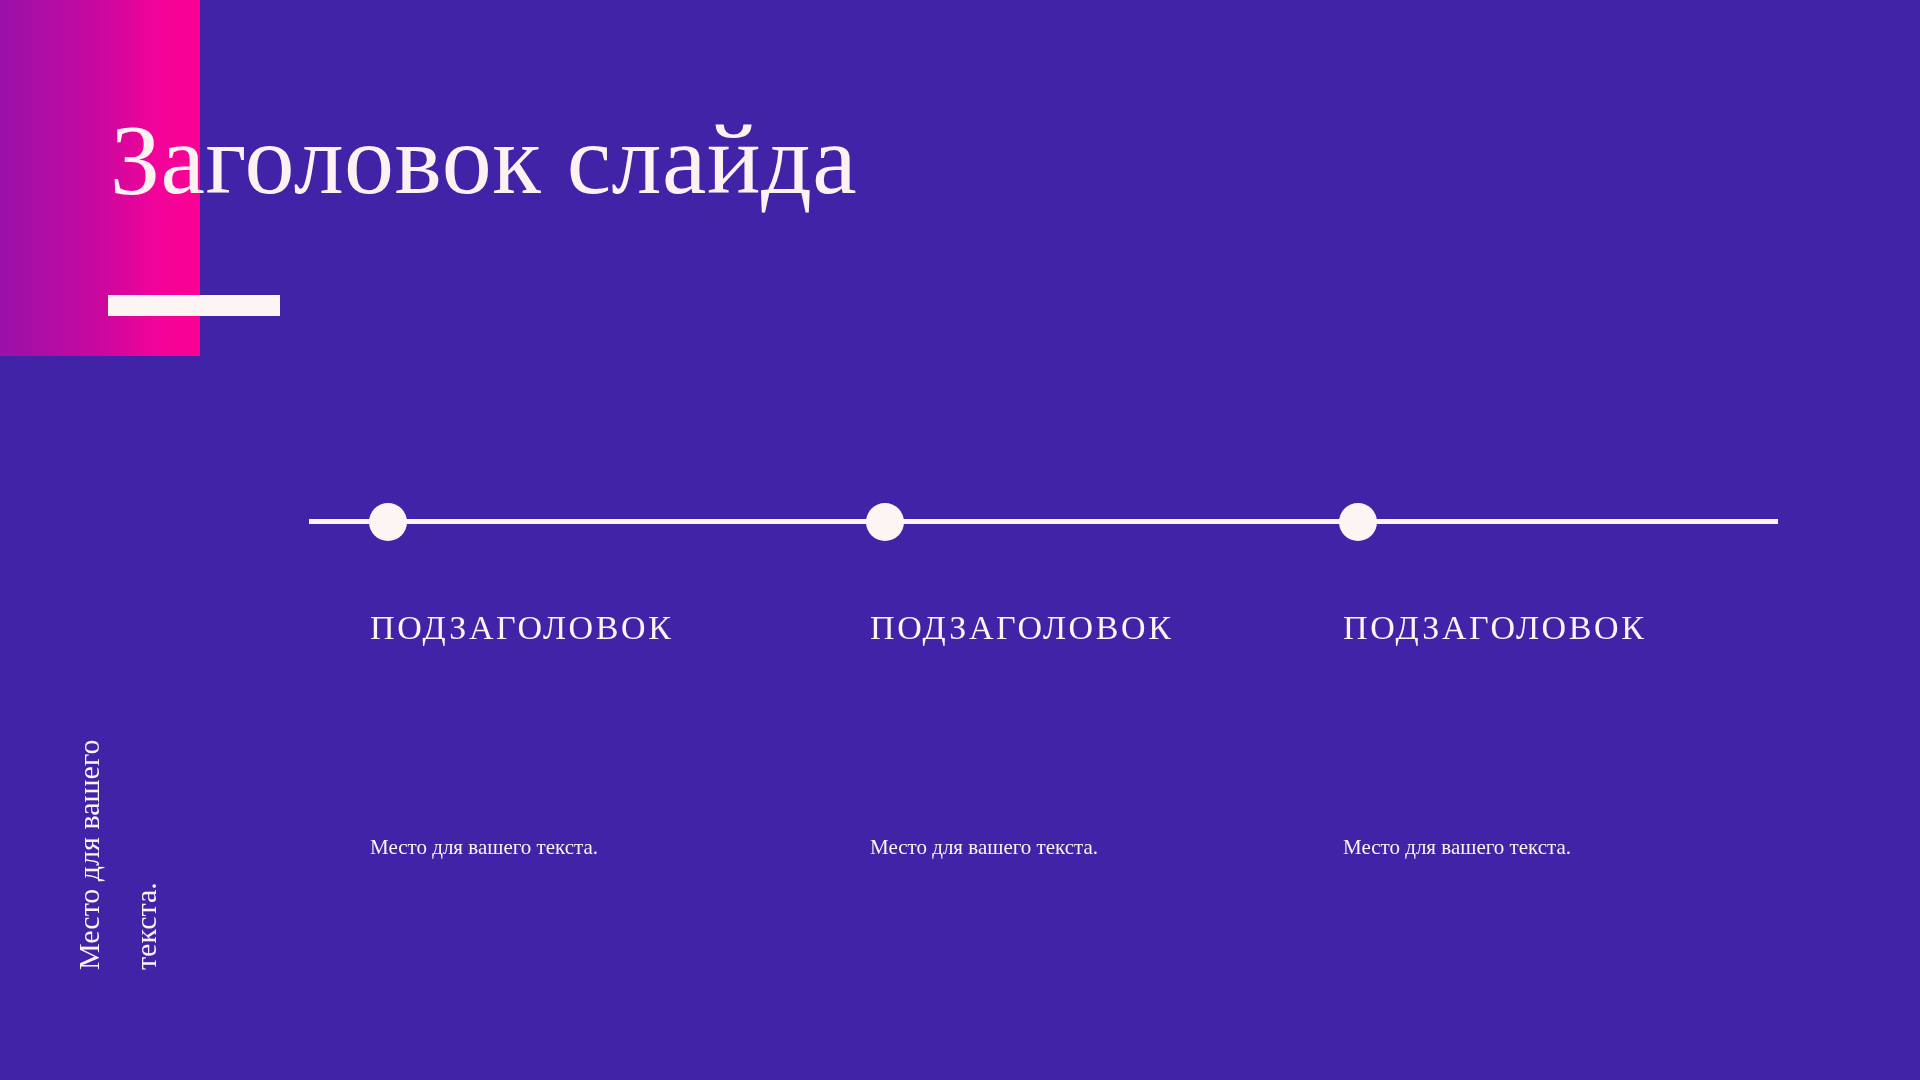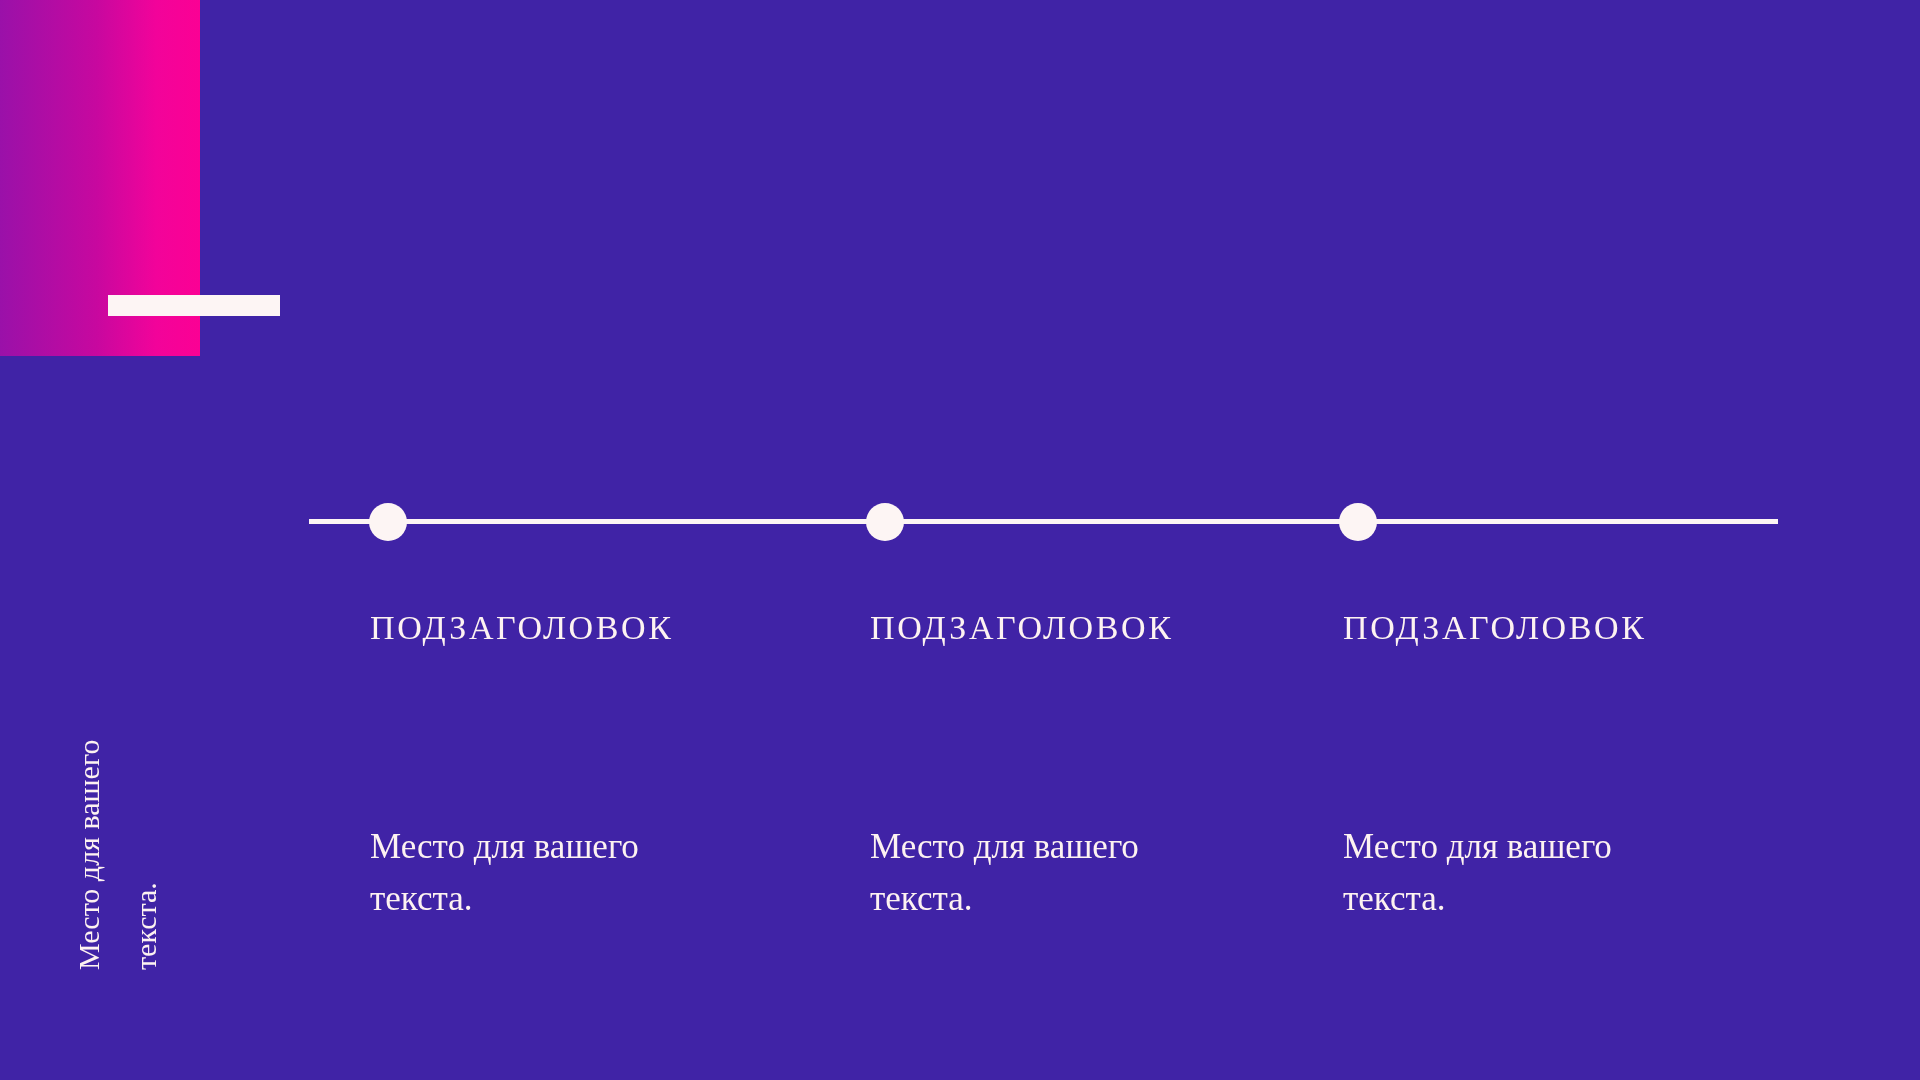--- a/index.html
+++ b/index.html
@@ -115,32 +115,33 @@
     color: #FDF2F1;
     text-transform: uppercase;
     white-space: nowrap;
   }
   .col-body {
     margin: 0;
     position: absolute;
     top: 213px;
     left: 0;
     width: 330px;
-    font-size: 35px;
+    font-size: 21px;
     line-height: 52px;
     color: #FDF2F1;
   }
 </style>
 </head>
 <body>
 
 <div id="slide">
 
   <div id="accent-block"></div>
 
+  <h1 id="slide-title">Заголовок слайда</h1>
 
   <div id="title-rule"></div>
 
   <div id="side-text">
     <span class="side-line">Место для вашего</span>
     <span class="side-line">текста.</span>
   </div>
 
   <div id="timeline">
     <div id="timeline-line"></div>

